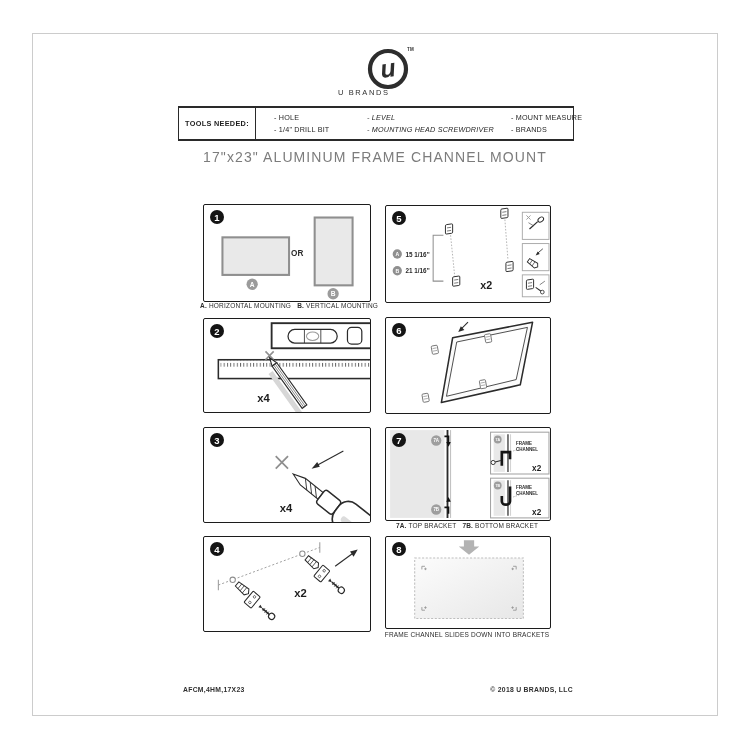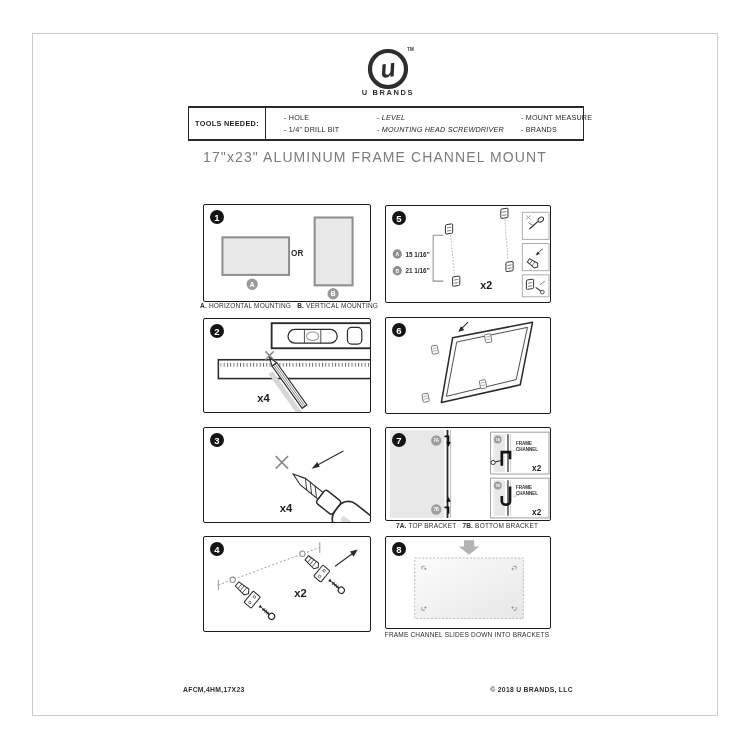--- a/index.html
+++ b/index.html
@@ -4,25 +4,25 @@
 <style>
   html,body{margin:0;padding:0;background:#fff;}
   .page{position:relative;width:750px;height:750px;background:#ffffff;overflow:hidden;
         font-family:"Liberation Sans", sans-serif;color:#222;}
   .abs{position:absolute;}
   .sheet{left:32px;top:33px;width:684px;height:681px;border:1px solid #cccccc;background:#fff;}
 
   
   .logo-svg{left:367px;top:48px;width:42px;height:42px;}
   .tm{left:407px;top:47px;font-size:4.5px;font-weight:bold;color:#2e2e2e;letter-spacing:.2px;}
-  .brand{left:338px;top:88px;width:100px;text-align:center;font-size:7.5px;font-weight:bold;
+  .brand{left:338px;top:88px;width:100px;font-size:7.5px;font-weight:normal;
          color:#2e2e2e;letter-spacing:1.6px;}
 
   
-  .tools{left:188px;top:106px;width:394px;height:31px;border-top:2px solid #2a2a2a;
+  .tools{left:178px;top:106px;width:394px;height:31px;border-top:2px solid #2a2a2a;
          border-bottom:2px solid #2a2a2a;border-left:1px solid #2a2a2a;border-right:1px solid #2a2a2a;}
   .tools-label{left:0;top:0;width:76px;height:31px;display:flex;align-items:center;justify-content:center;
          font-size:7.3px;font-weight:bold;letter-spacing:.3px;color:#1e1e1e;border-right:1.5px solid #2a2a2a;}
   .tool-col{top:3.5px;font-size:7.2px;color:#262626;line-height:12px;letter-spacing:.2px;white-space:nowrap;}
   .tc1{left:95px;} .tc2{left:188px;font-style:italic;} .tc3{left:332px;}
 
   
   .title{left:0;top:147px;width:750px;text-align:center;font-size:14px;color:#7c7c7c;
          letter-spacing:1.1px;line-height:21.5px;}
 

